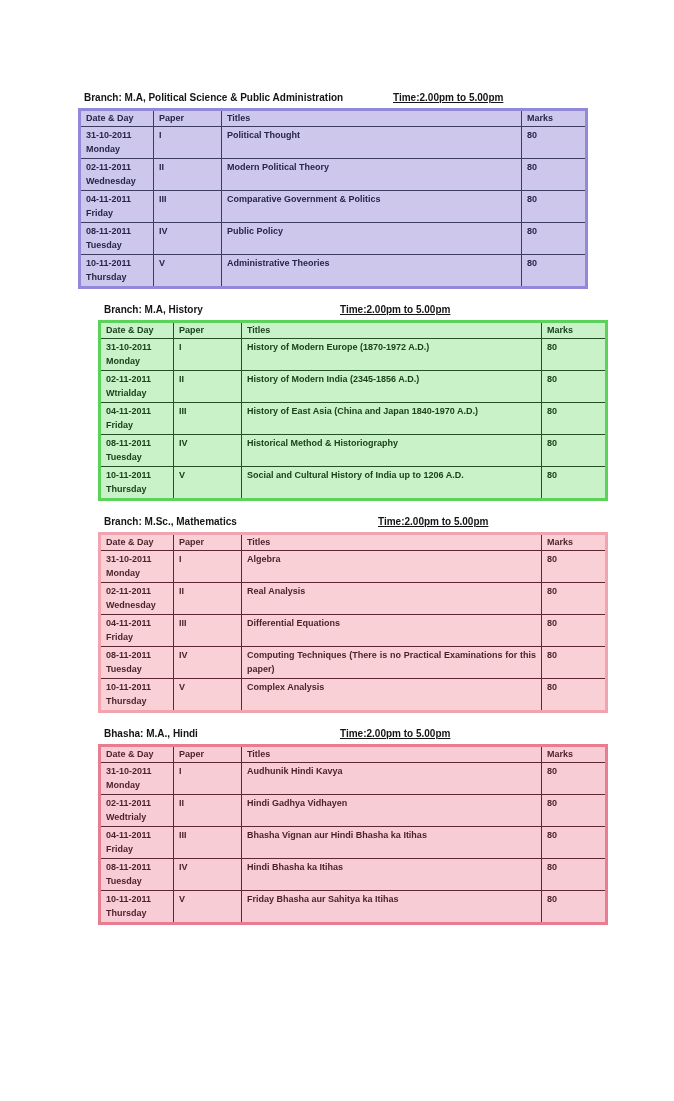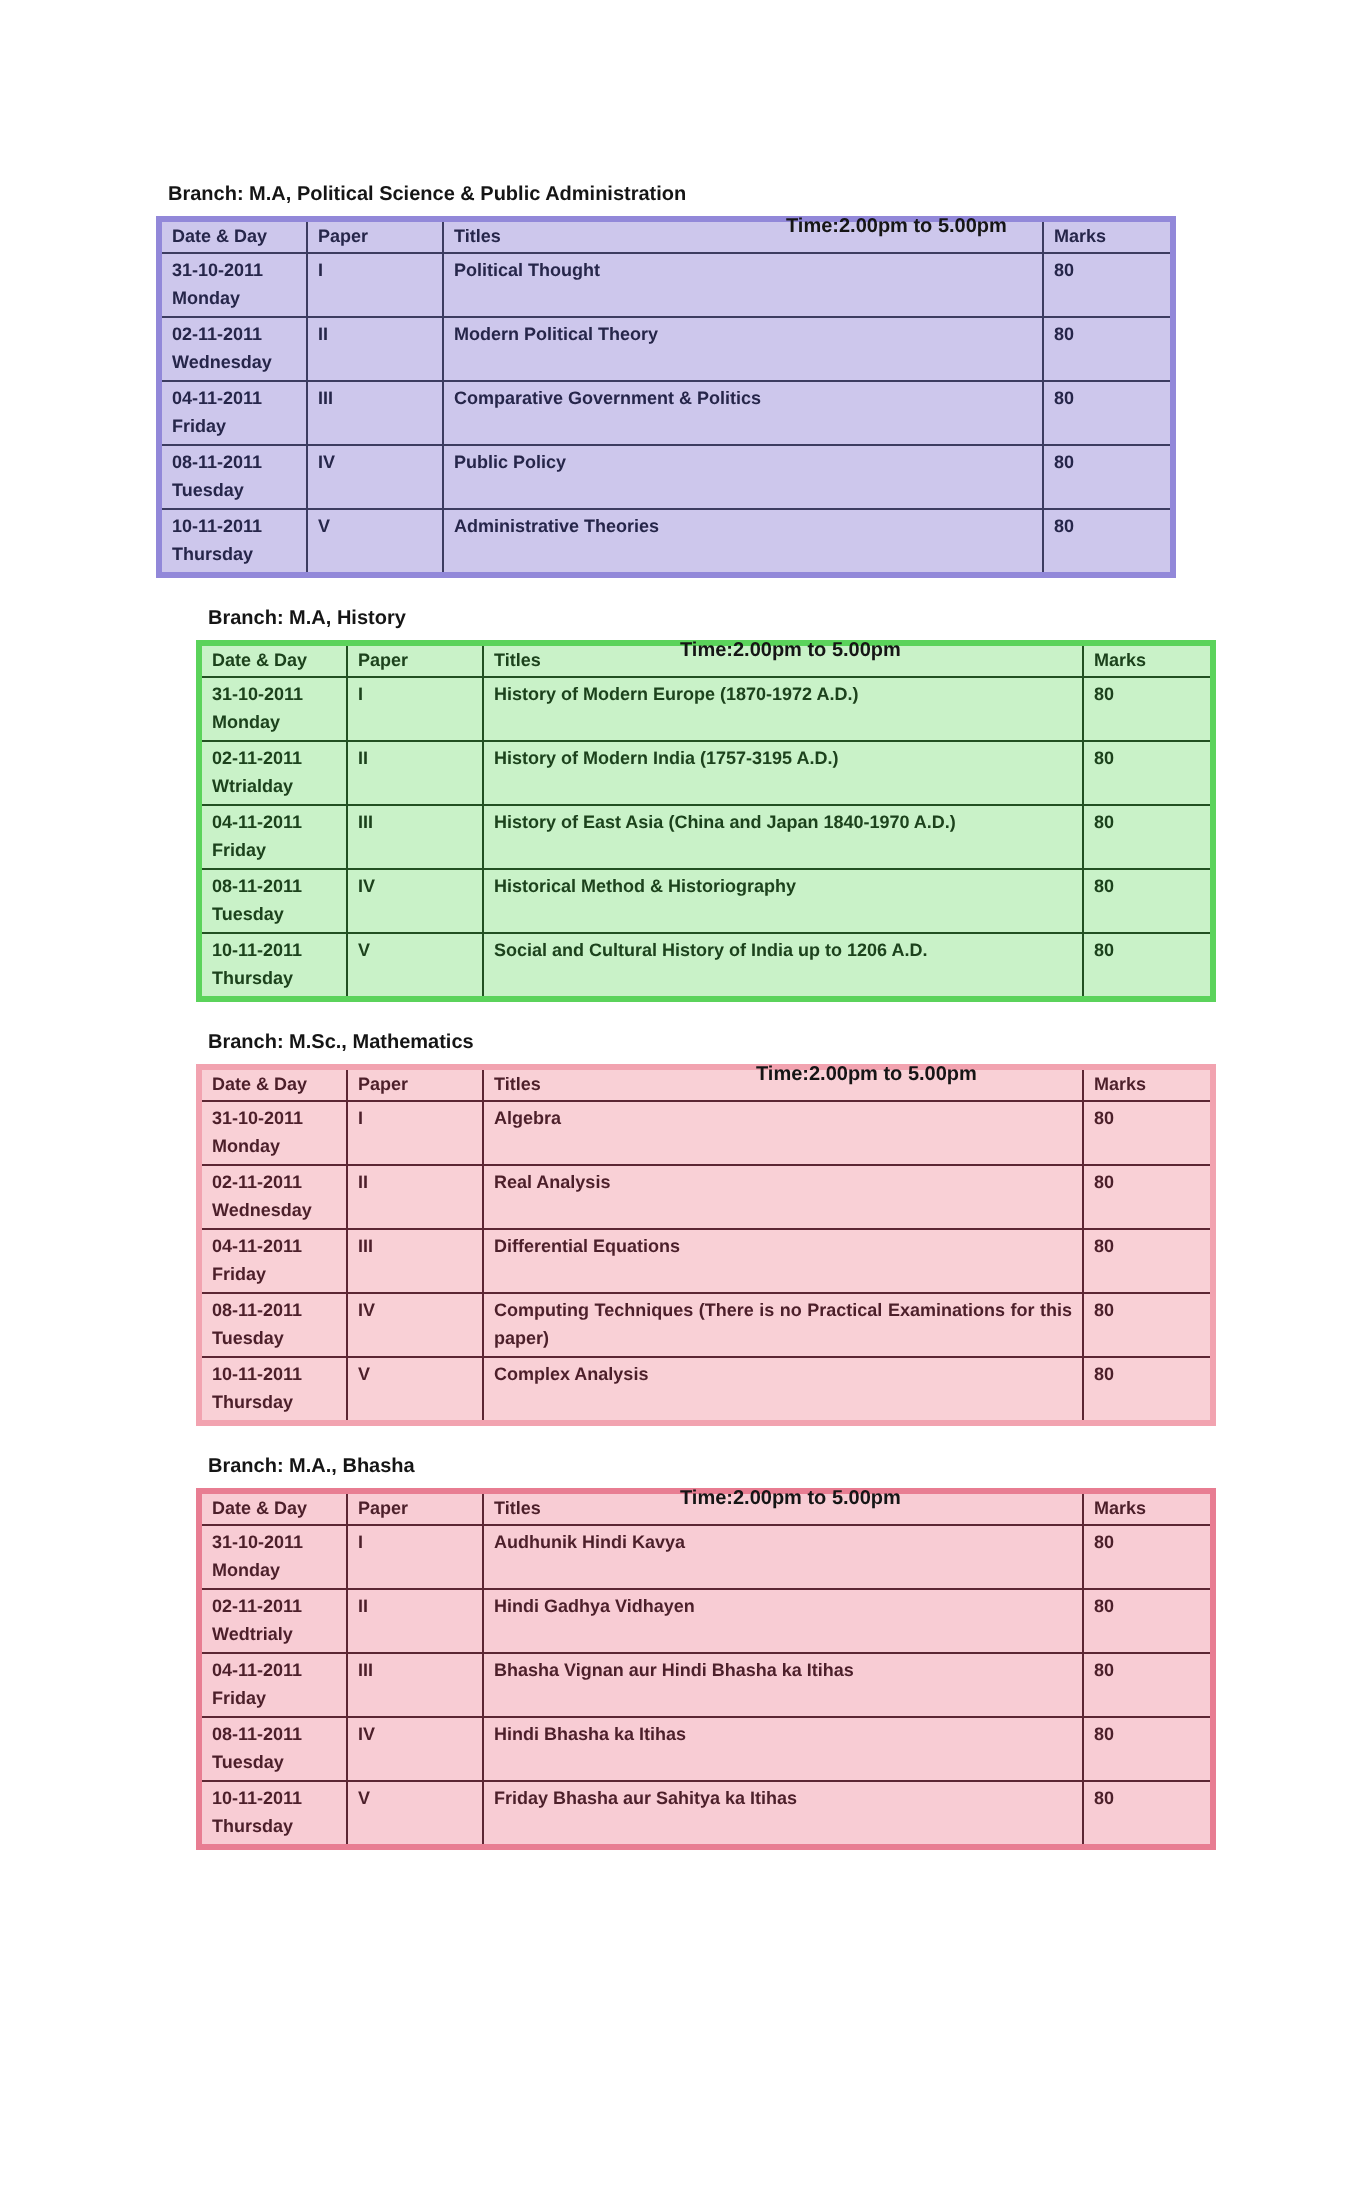--- a/index.html
+++ b/index.html
@@ -21,21 +21,21 @@
   .title-row{
     position:relative;
     height:13px;
     margin-bottom:4px;
     font-size:10px;
     font-weight:bold;
     color:#151515;
     line-height:13px;
   }
   .branch-title{position:absolute;left:6px;top:0;white-space:nowrap;}
-  .time-title{position:absolute;top:16px;white-space:nowrap;}
+  .time-title{position:absolute;top:0;white-space:nowrap;text-decoration:underline;}
   .section:nth-of-type(1) .time-title{left:315px;}
   .section:nth-of-type(2) .time-title{left:242px;}
   .section:nth-of-type(3) .time-title{left:280px;}
   .section:nth-of-type(4) .time-title{left:242px;}
 
   table.timetable{
     border-collapse:collapse;
     table-layout:fixed;
     width:507px;
     border:3px solid var(--border);
@@ -162,21 +162,21 @@
               <td class="col1">I</td>
               <td class="col2">History of Modern Europe (1870-1972 A.D.)</td>
               <td class="col3">80</td>
             </tr>
             <tr>
               <td class="col0">
                 <span class="cell-line">02-11-2011</span>
                 <span class="cell-line">Wtrialday</span>
               </td>
               <td class="col1">II</td>
-              <td class="col2">History of Modern India (1757-3195 A.D.)</td>
+              <td class="col2">History of Modern India (2345-1856 A.D.)</td>
               <td class="col3">80</td>
             </tr>
             <tr>
               <td class="col0">
                 <span class="cell-line">04-11-2011</span>
                 <span class="cell-line">Friday</span>
               </td>
               <td class="col1">III</td>
               <td class="col2">History of East Asia (China and Japan 1840-1970 A.D.)</td>
               <td class="col3">80</td>
@@ -268,21 +268,21 @@
               <td class="col1">V</td>
               <td class="col2">Complex Analysis</td>
               <td class="col3">80</td>
             </tr>
           </tbody>
     </table>
   </section>
 
   <section class="section" style="--fill: #f8ccd4; --border: #e87d92; --grid: #5c2633; --text: #4c1f2a;">
     <div class="title-row">
-      <span class="branch-title">Branch: M.A., Bhasha</span>
+      <span class="branch-title">Bhasha: M.A., Hindi</span>
       <span class="time-title">Time:2.00pm to 5.00pm</span>
     </div>
     <table class="timetable">
       <colgroup>
         <col style="width:74px">
             <col style="width:68px">
             <col style="width:300px">
             <col style="width:65px">
       </colgroup>
       <thead>

